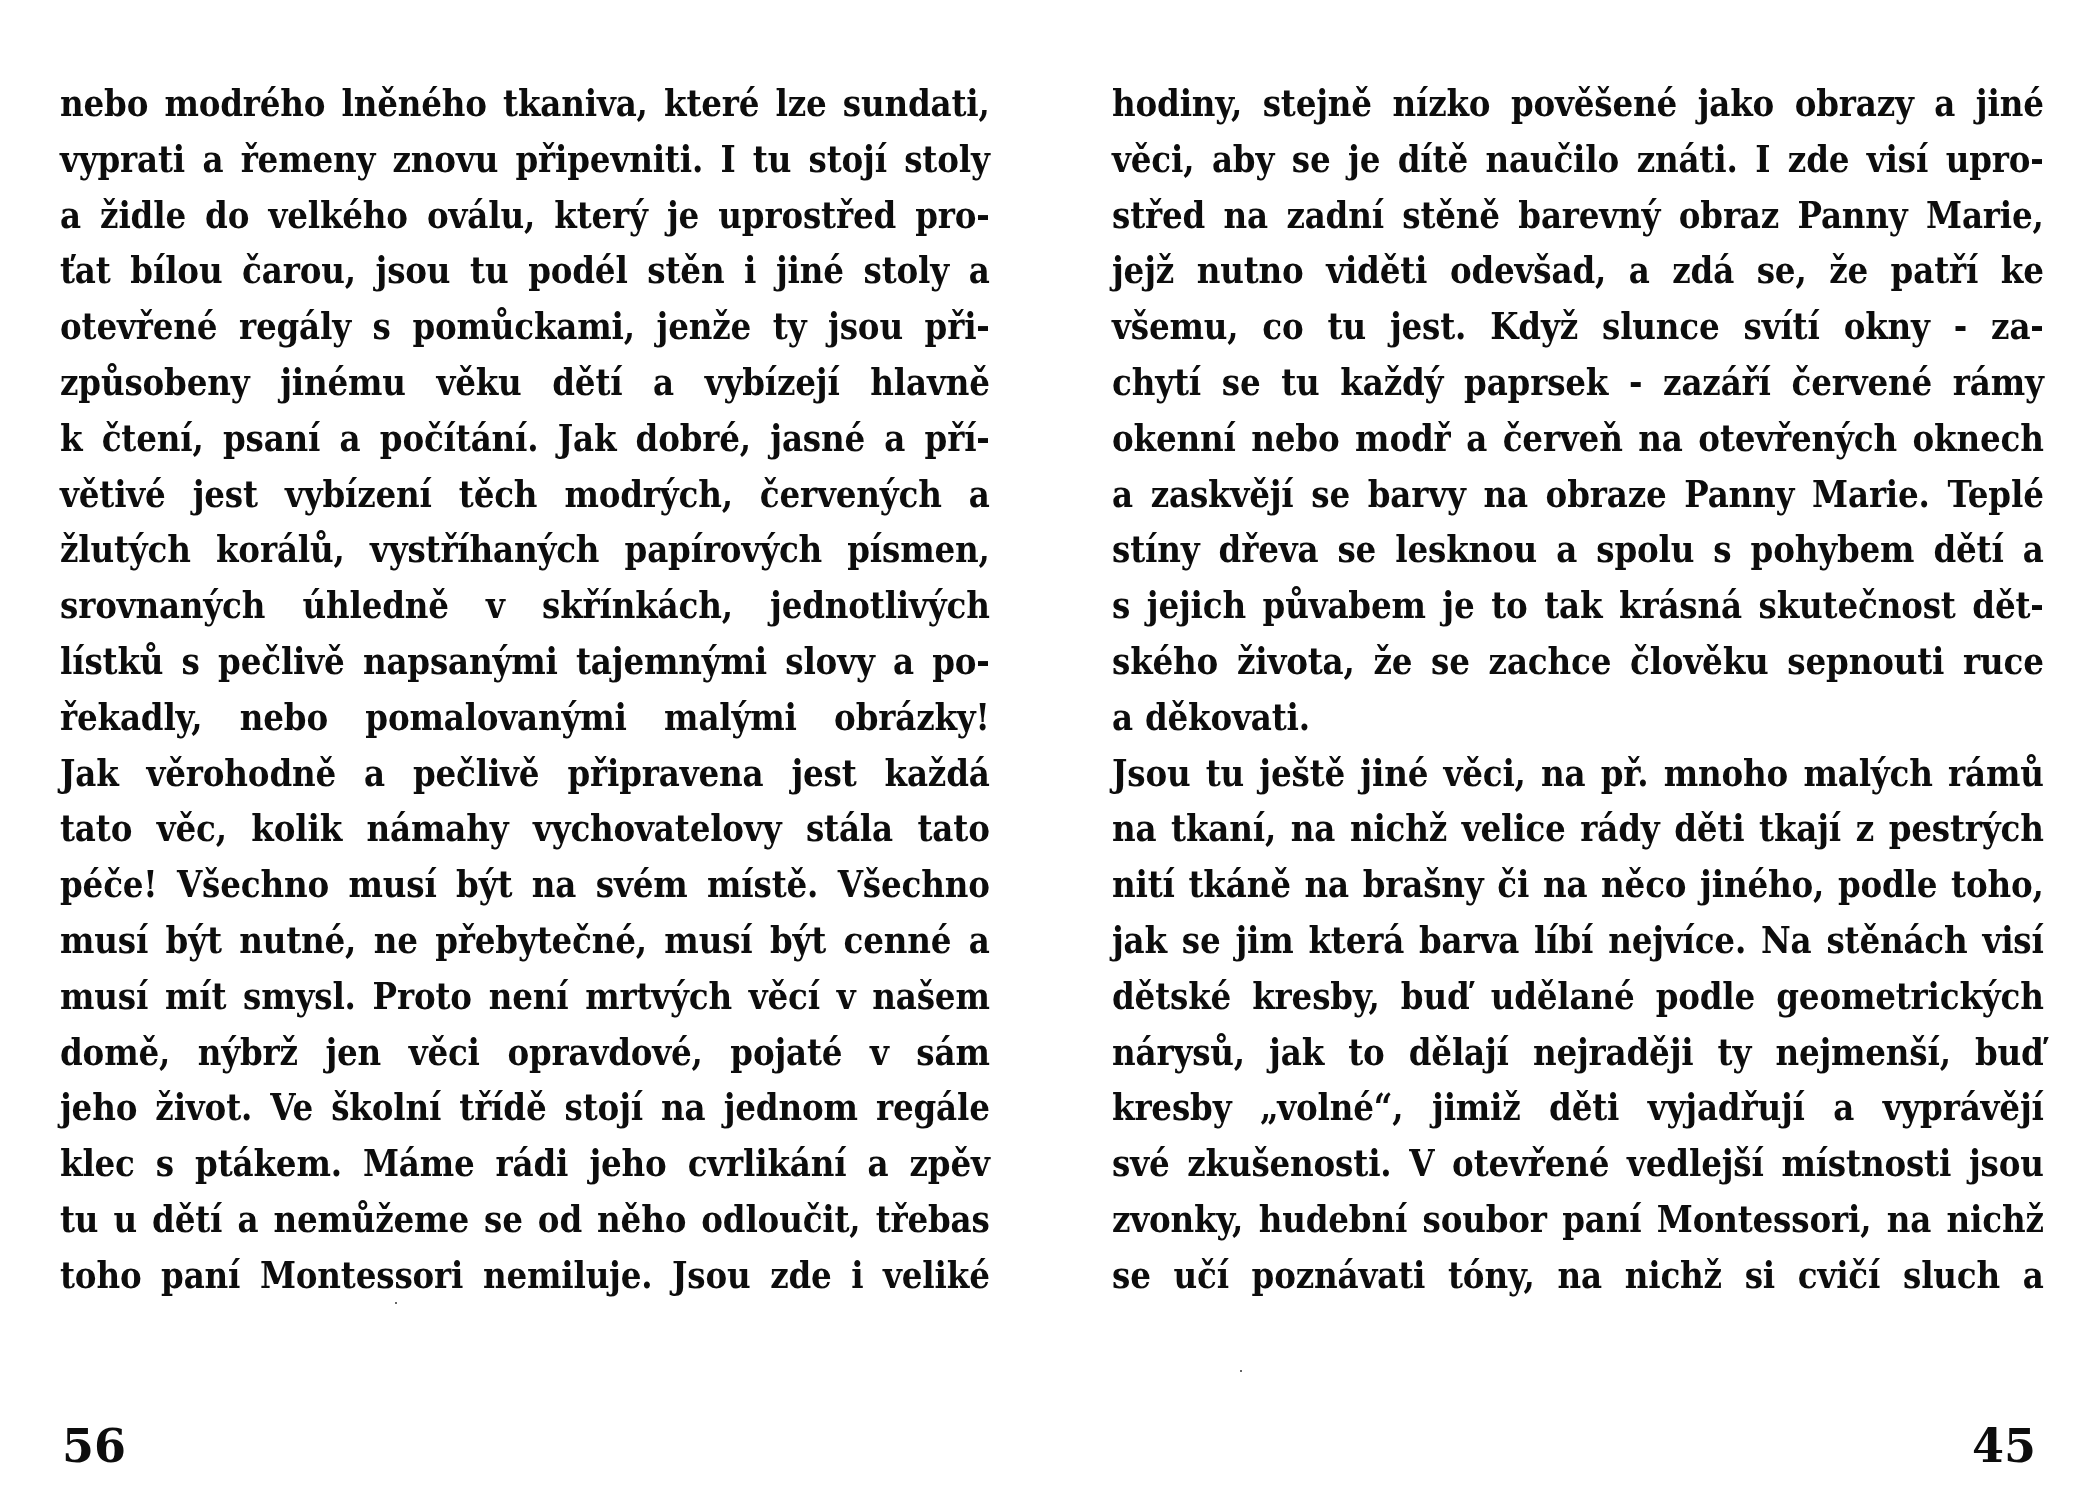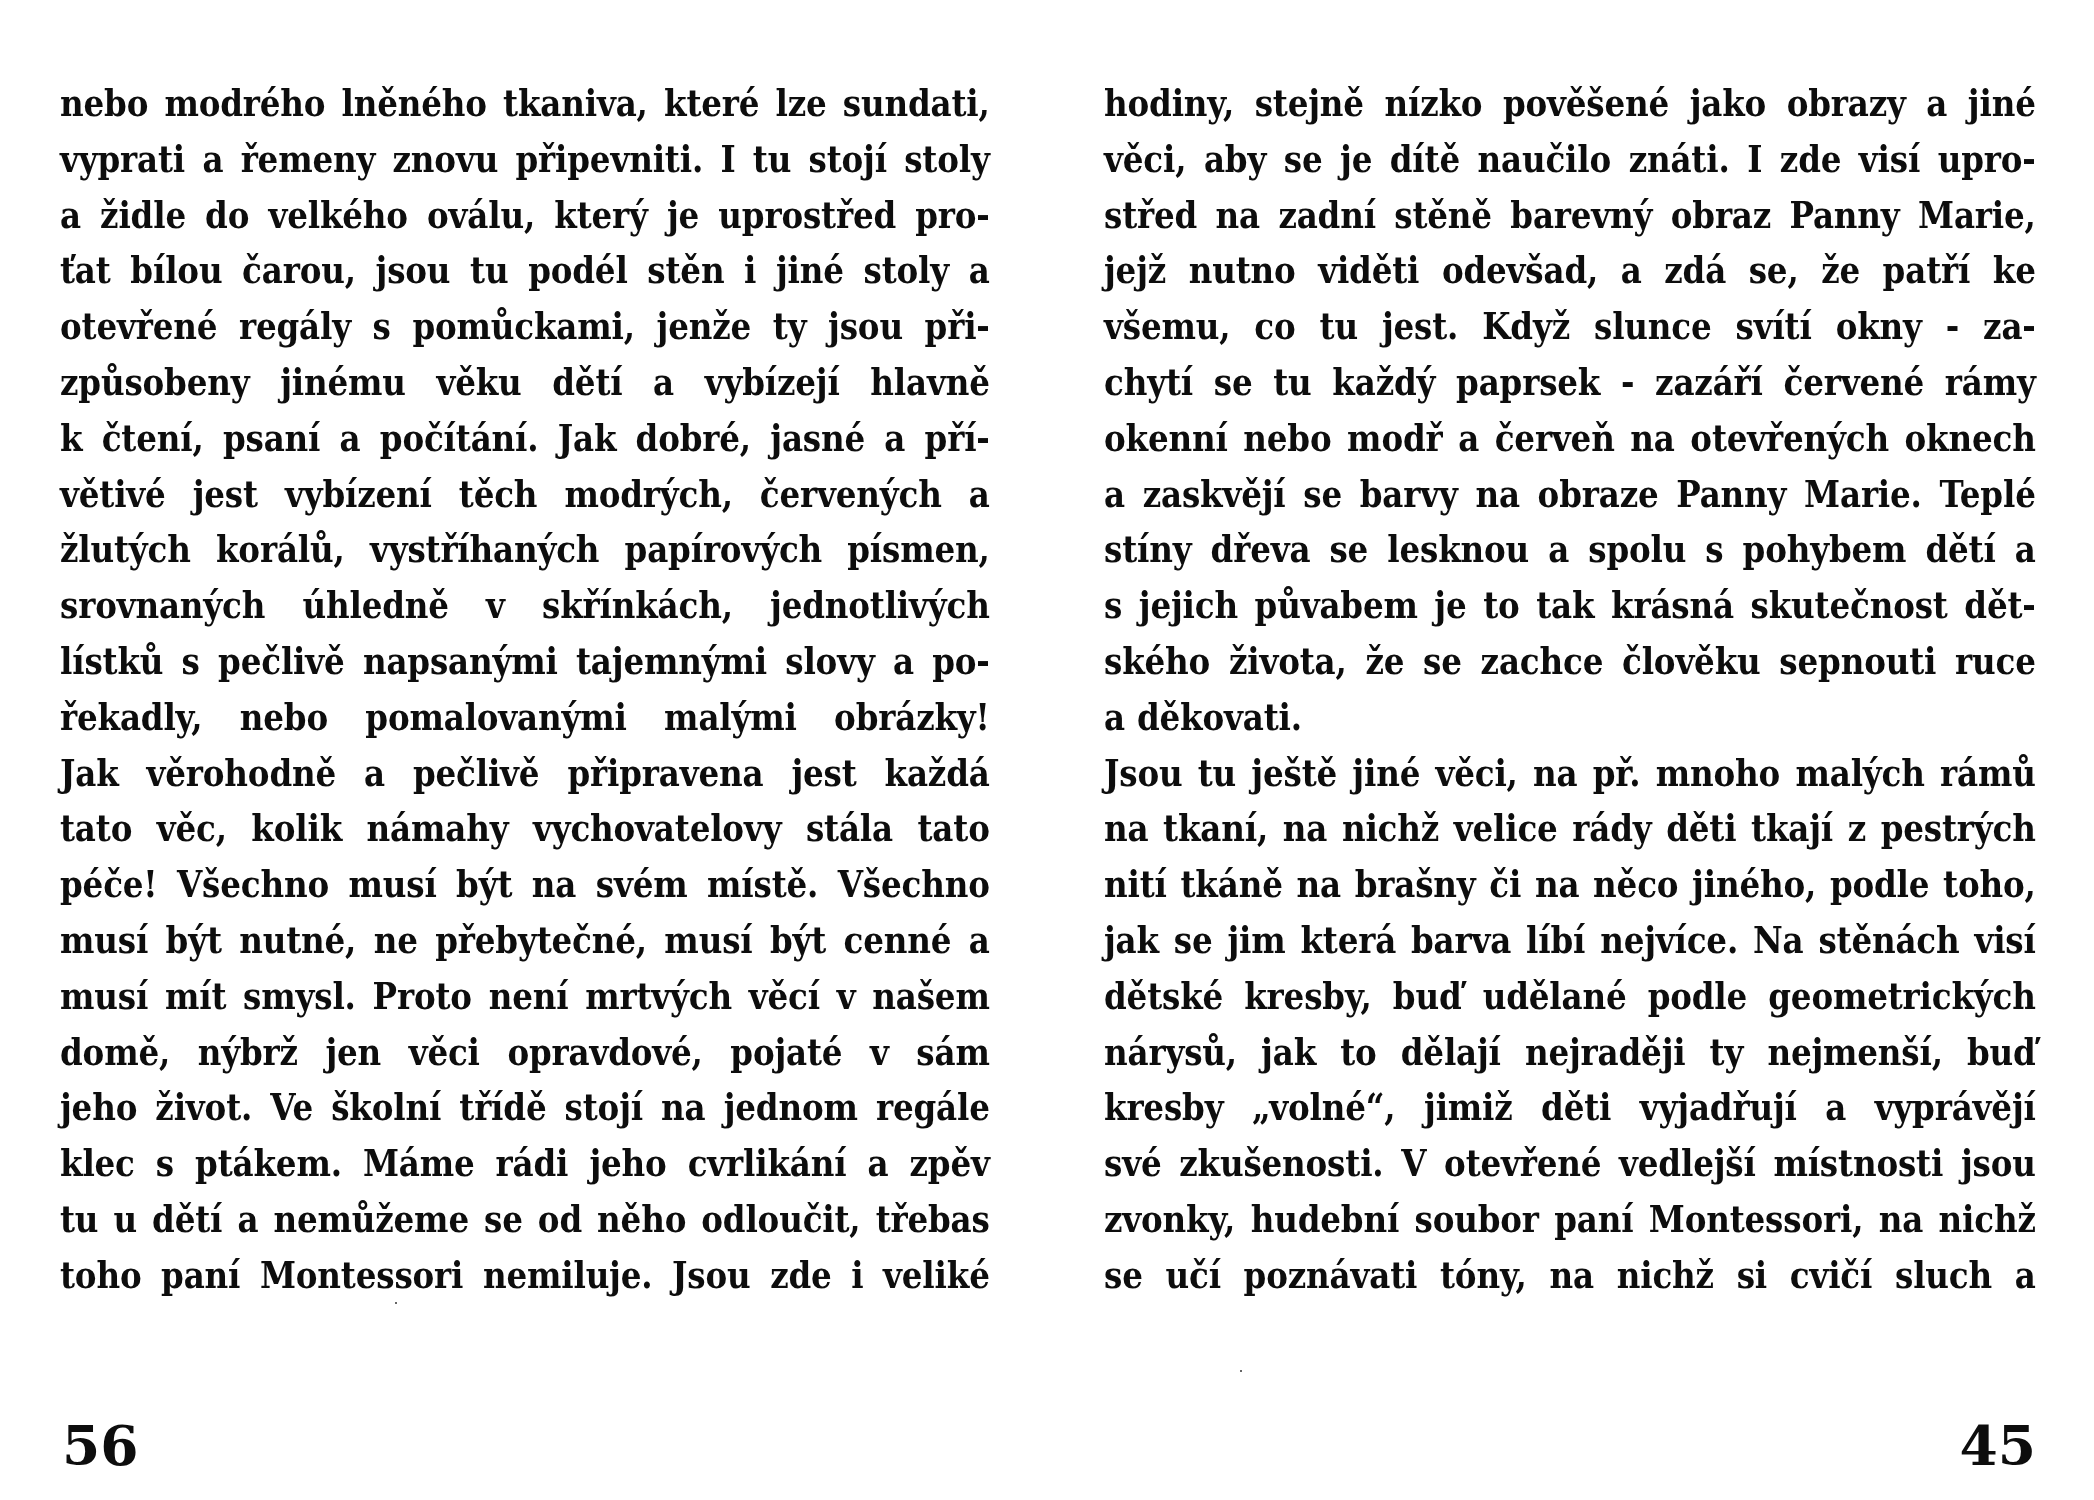--- a/index.html
+++ b/index.html
@@ -28,21 +28,21 @@
   }
   .page.left  { left: 0;    width: 1047px; }
   .page.right { left: 1047px; width: 1047px; }
 
   .column {
     position: absolute;
     top: 76px;
     width: 930px;
   }
   .page.left  .column { left: 60px; }
-  .page.right .column { left: 57px; width: 932px; }
+  .page.right .column { left: 65px; width: 932px; }
 
   .line {
     display: block;
     height: 55.8px;
     line-height: 55.8px;
     font-size: 37px;
     font-weight: bold;
     letter-spacing: -0.2px;
     word-spacing: 1px;
     white-space: nowrap;
@@ -53,21 +53,21 @@
     width: 113.6%;
   }
   .line.last {
     text-align: left;
     text-align-last: left;
   }
 
   .page-number {
     position: absolute;
     top: 1418px;
-    font-size: 55px;
+    font-size: 46px;
     font-weight: bold;
     line-height: 56px;
     font-family: "DejaVu Serif", "Liberation Serif", serif;
   }
   .page.left  .page-number { left: 62px; }
   .page.right .page-number { right: 58px; }
 
   .speck {
     position: absolute;
     width: 2px; height: 2px;

